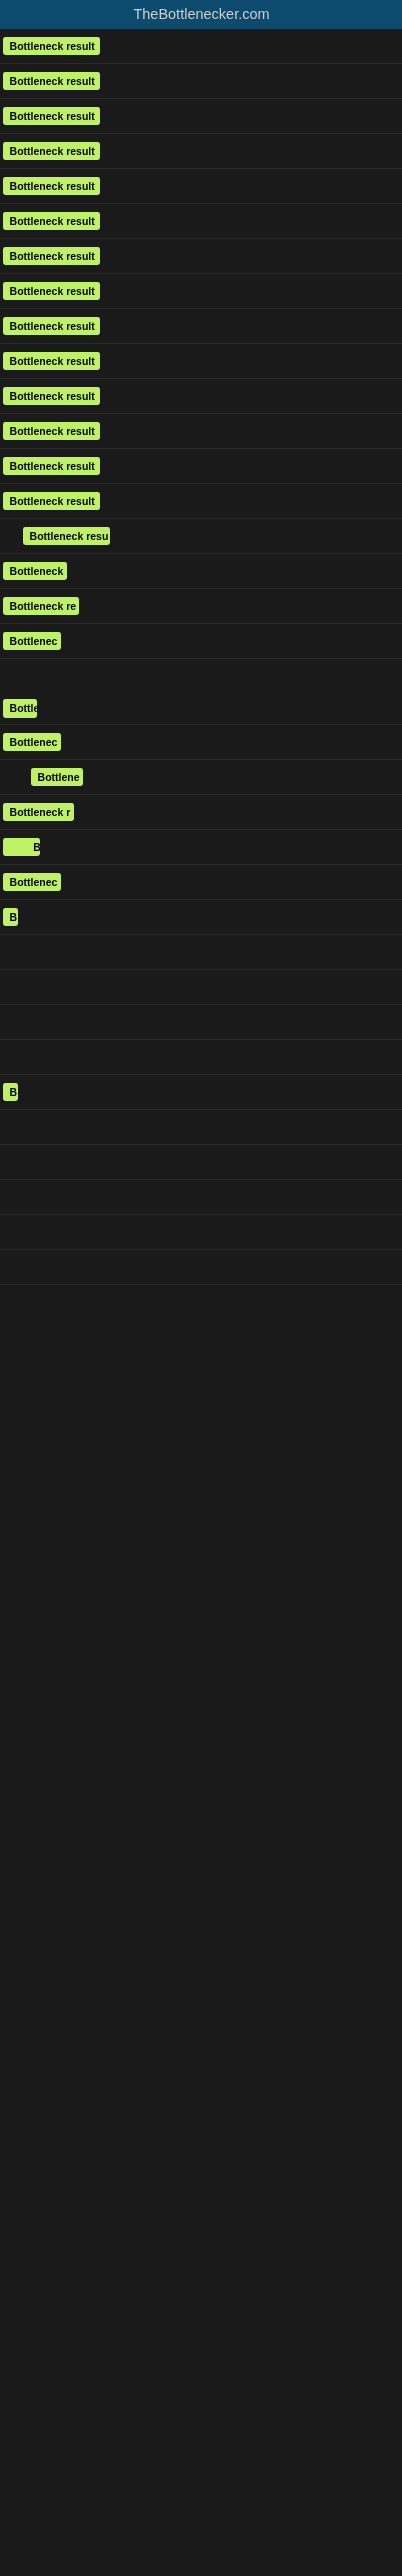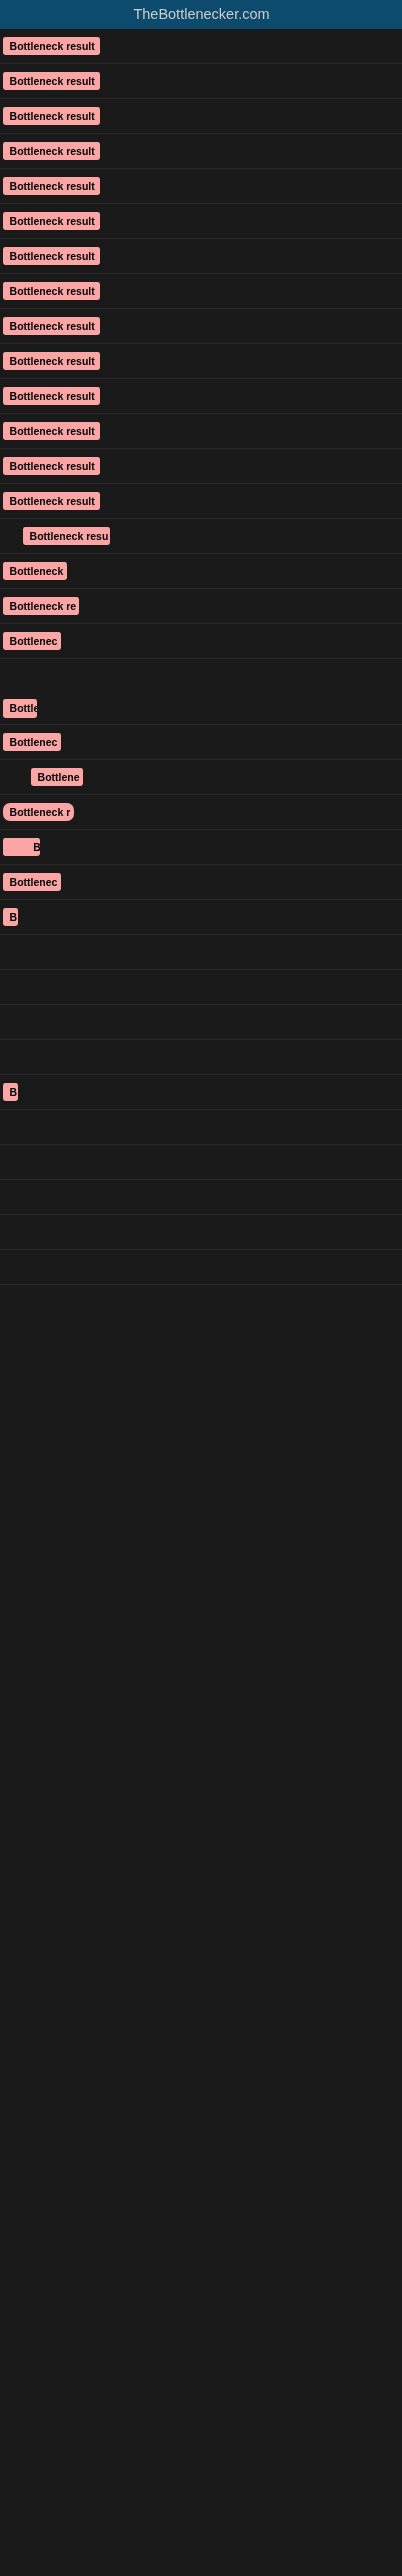--- a/index.html
+++ b/index.html
@@ -19,21 +19,21 @@
     .site-title {
       text-align: center;
       color: #cccccc;
       font-size: 14.5px;
       padding: 6.4px 0;
       background-color: #0c4a6e;
     }
 
     .bottleneck-badge {
       display: inline-block;
-      background-color: #fca5a5;
+      background-color: #bef264;
       color: #000000;
       font-size: 10.5px;
       font-weight: bold;
       padding: 3.2px 6.4px;
       border-radius: 2.4px;
       white-space: nowrap;
       overflow: hidden;
     }
 
     .row {
@@ -109,21 +109,21 @@
     <div class="row">
       <span class="bottleneck-badge" style="max-width: 42px; width: 34px; margin-top: 34px;">Bottle</span>
     </div>
     <div class="row">
       <span class="bottleneck-badge" style="max-width: 58px; width: 58px;">Bottlenec</span>
     </div>
     <div class="row">
       <span class="bottleneck-badge" style="max-width: 52px; width: 52px; margin-left: 28px;">Bottlene</span>
     </div>
     <div class="row">
-      <span class="bottleneck-badge" style="max-width: 71px; width: 86px; border-radius: 7px;">Bottleneck r</span>
+      <span class="bottleneck-badge" style="max-width: 71px; width: 86px;">Bottleneck r</span>
     </div>
     <div class="row">
       <span class="bottleneck-badge" style="max-width: 36px; width: 36px; padding-left: 30px;">Bottl</span>
     </div>
     <div class="row">
       <span class="bottleneck-badge" style="max-width: 58px; width: 58px;">Bottlenec</span>
     </div>
     <div class="row">
       <span class="bottleneck-badge" style="max-width: 14.5px; width: 14.5px;">B</span>
     </div>

